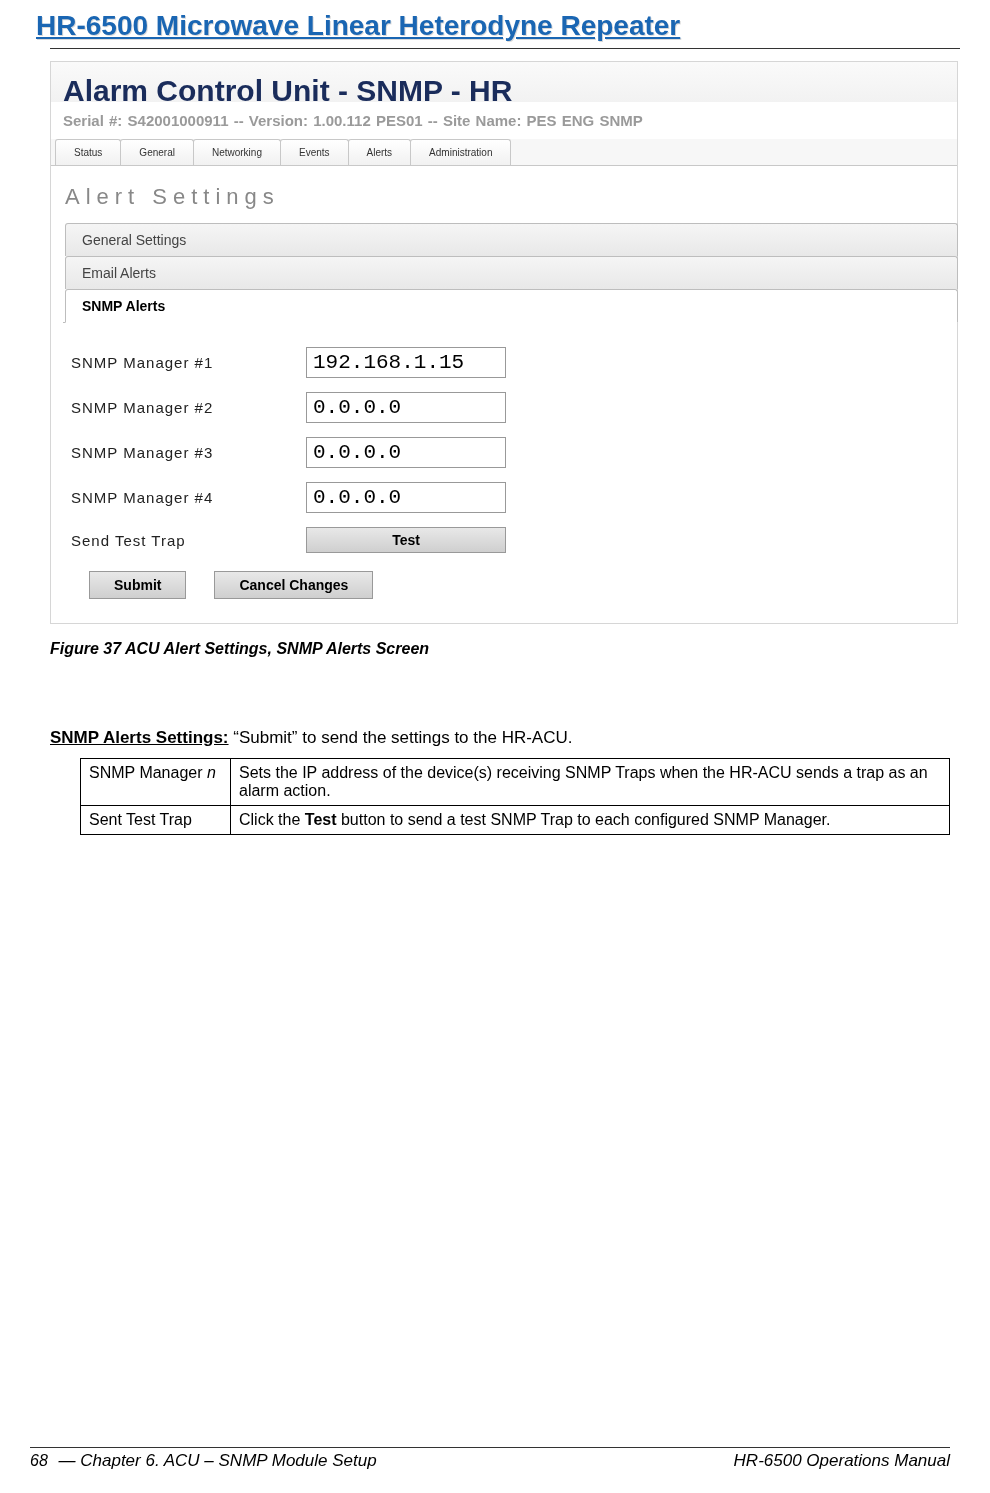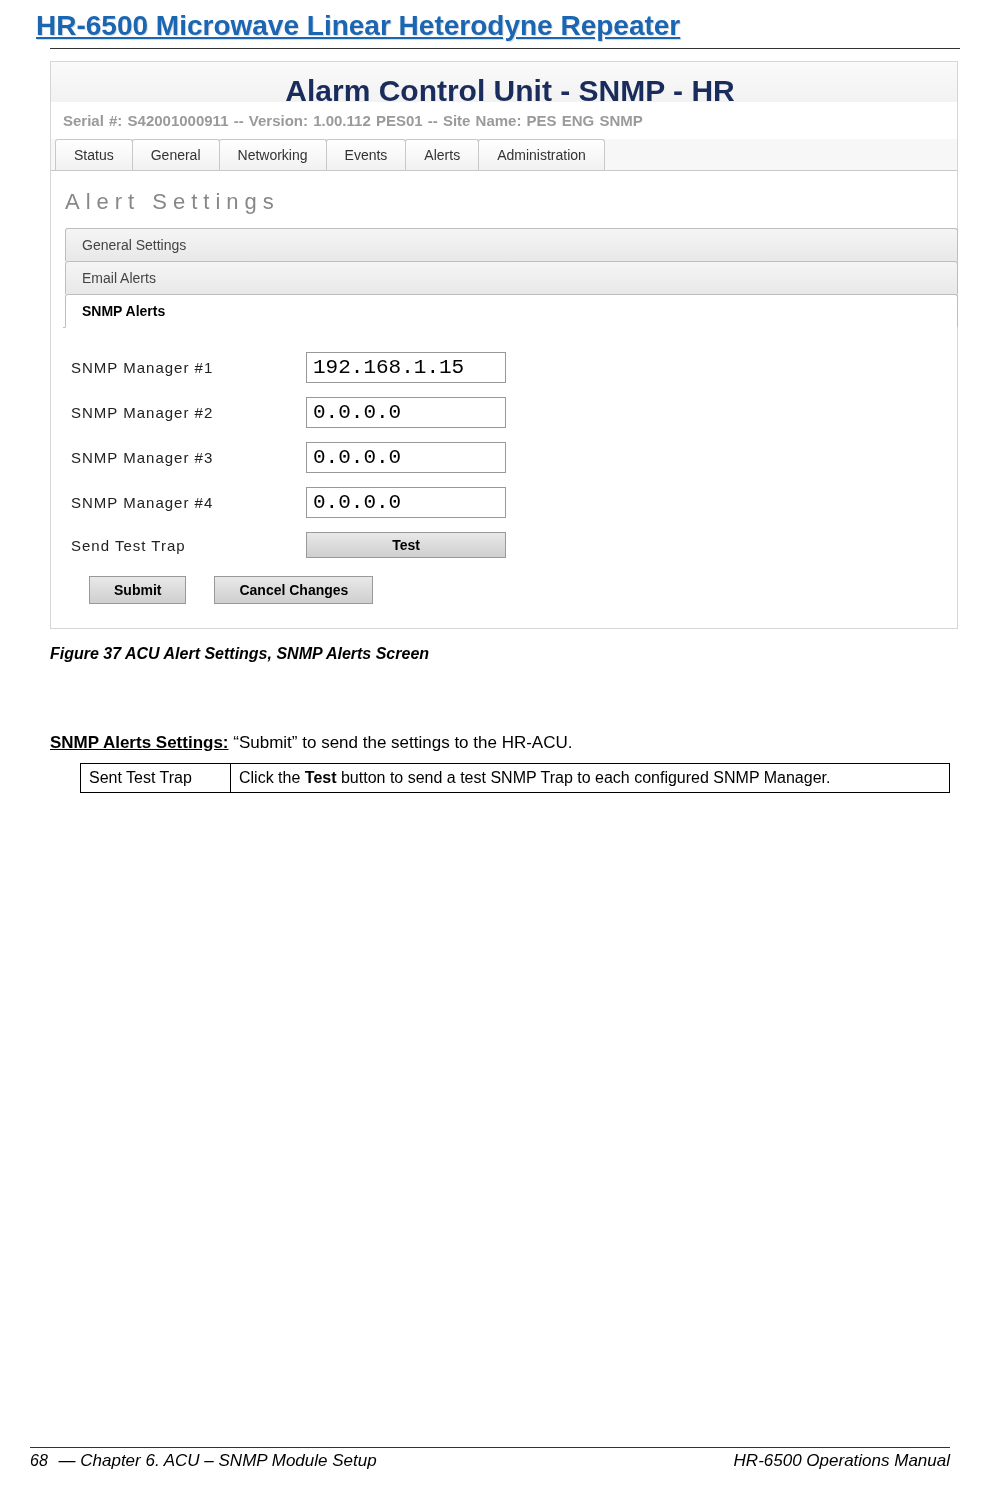--- a/index.html
+++ b/index.html
@@ -30,21 +30,20 @@
     border: 1px solid #d6d6d6;
     background: linear-gradient(#fafafa, #f2f2f2 40px, #fff 40px, #fff);
     padding: 12px 0 14px 0;
   }
   .acu-title {
     font-family: Verdana, Geneva, sans-serif;
     font-size: 30px;
     font-weight: bold;
     color: #1a2c5b;
     padding-left: 12px;
-    text-align: center;
   }
   .acu-sub {
     font-family: Verdana, Geneva, sans-serif;
     font-size: 15px;
     font-weight: bold;
     color: #9a9a9a;
     padding: 4px 0 10px 12px;
     word-spacing: 1px;
   }
   .main-tabs {
@@ -52,21 +51,21 @@
     border-bottom: 1px solid #c8c8c8;
     padding-left: 4px;
     background: #f7f7f7;
   }
   .main-tabs .mtab {
     border: 1px solid #c8c8c8;
     border-bottom: none;
     background: linear-gradient(#fff,#f1f1f1);
     padding: 7px 18px;
     font-family: Verdana, Geneva, sans-serif;
-    font-size: 14px;
+    font-size: 10px;
     color: #333;
     margin-right: -1px;
     border-radius: 3px 3px 0 0;
   }
   .section-heading {
     font-family: Verdana, Geneva, sans-serif;
     font-size: 22px;
     color: #888;
     letter-spacing: 6px;
     padding: 18px 0 12px 14px;
@@ -250,20 +249,26 @@
 </div>
 
 <div class="figure-caption">Figure 37  ACU Alert Settings, SNMP Alerts Screen</div>
 
 <div class="settings-line">
   <span class="sl-title">SNMP Alerts Settings:</span><span> “Submit” to send the settings to the HR-ACU.</span>
 </div>
 
 <table class="info-table">
   <tbody>
+      <tr>
+    <td>
+      <span>SNMP Manager </span><span class="italic">n</span>
+    </td>
+    <td>Sets the IP address of the device(s) receiving SNMP Traps when the HR-ACU sends a trap as an alarm action.</td>
+  </tr>
   <tr>
     <td>Sent Test Trap</td>
     <td>
       <span>Click the </span><span class="bold">Test</span><span> button to send a test SNMP Trap to each configured SNMP Manager.</span>
     </td>
   </tr>
 </tbody>
   </table>
 
 <div class="footer">

